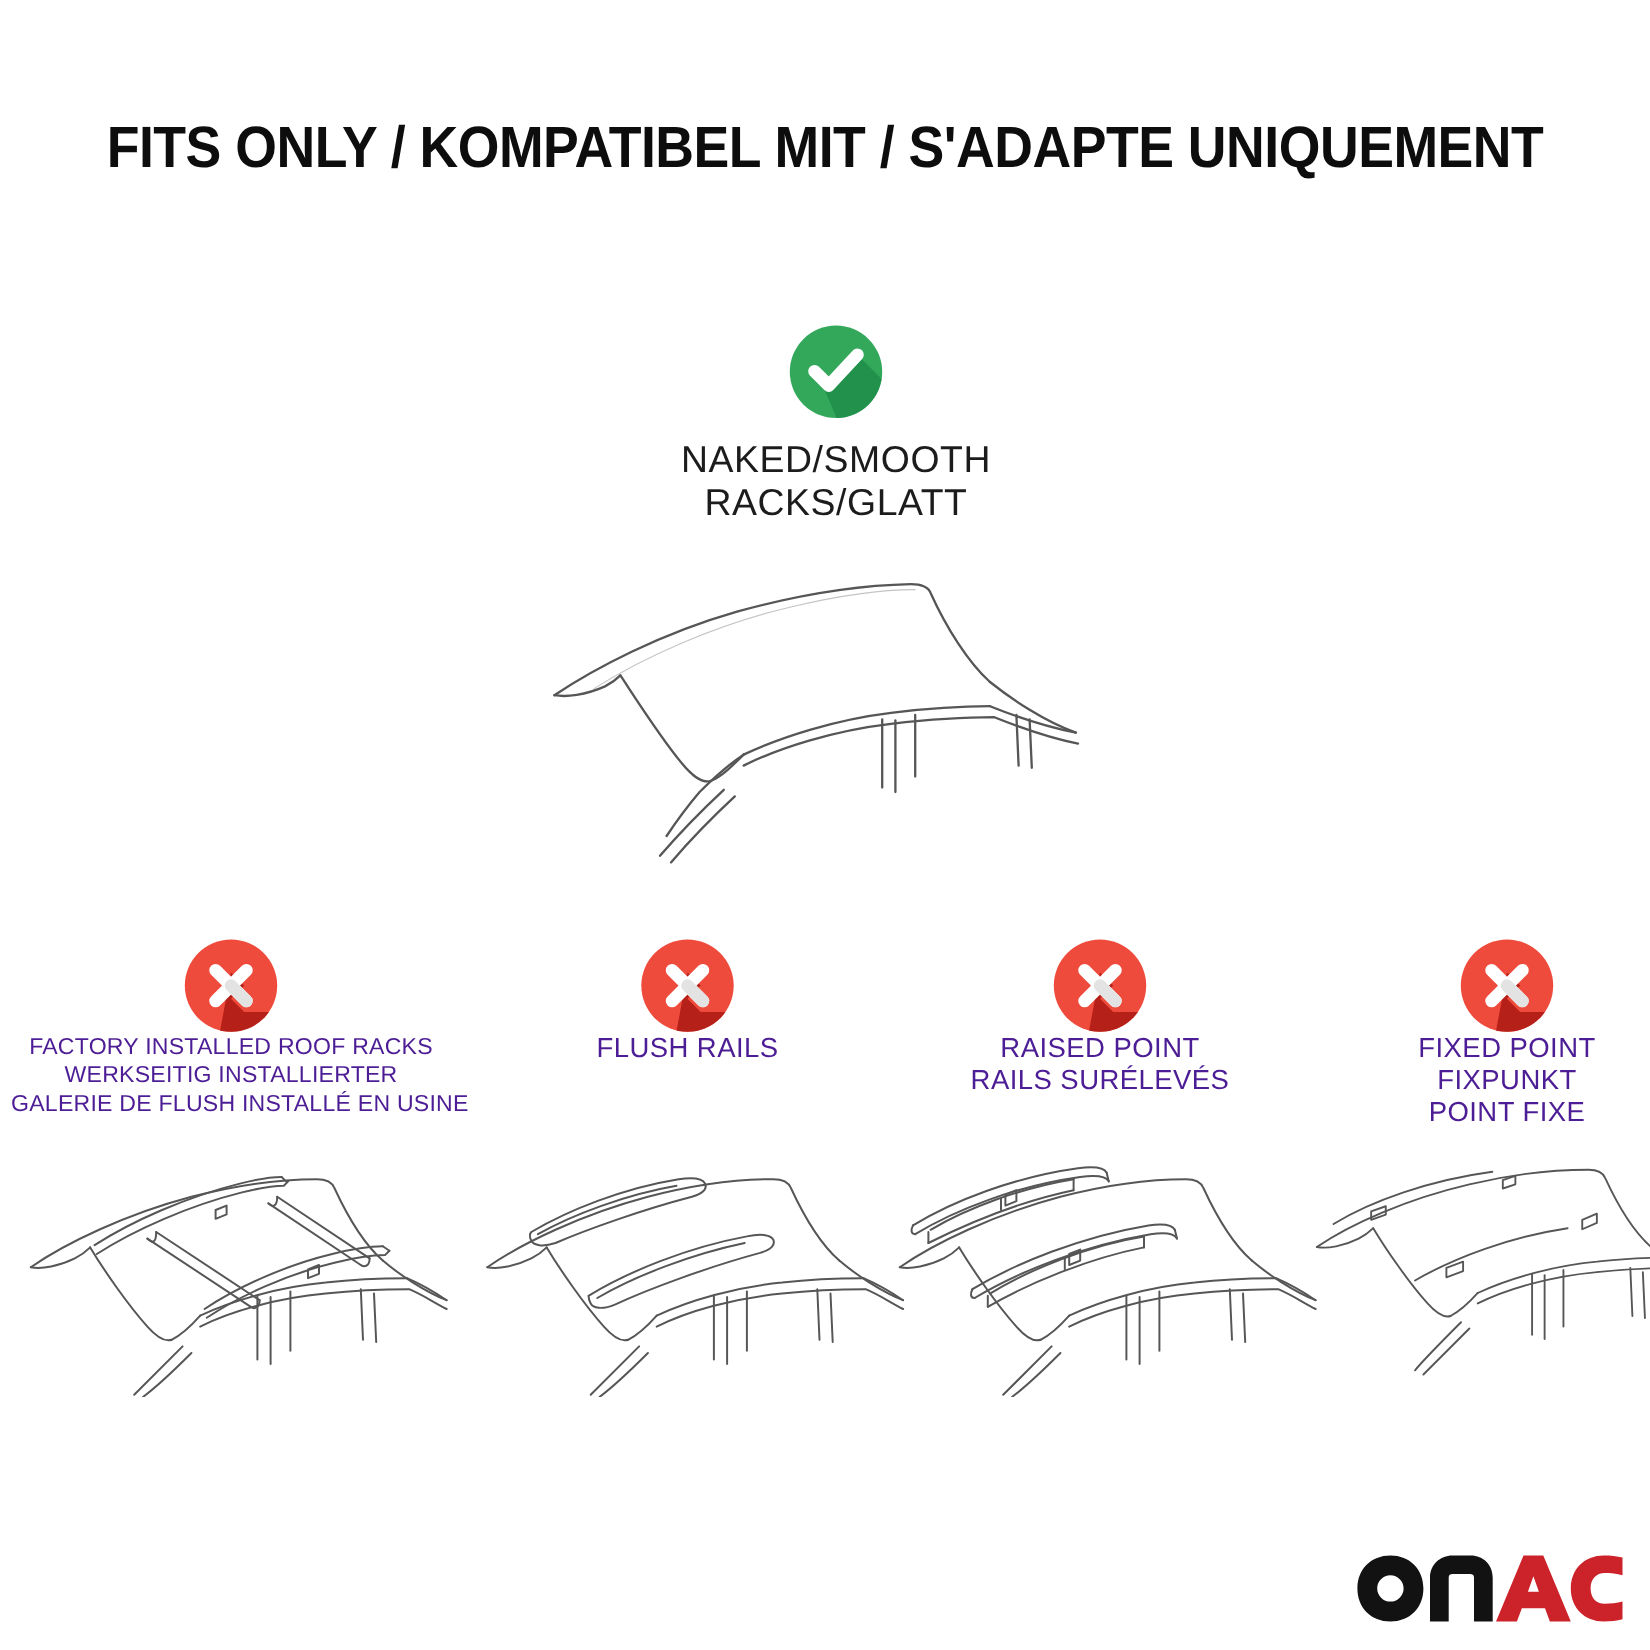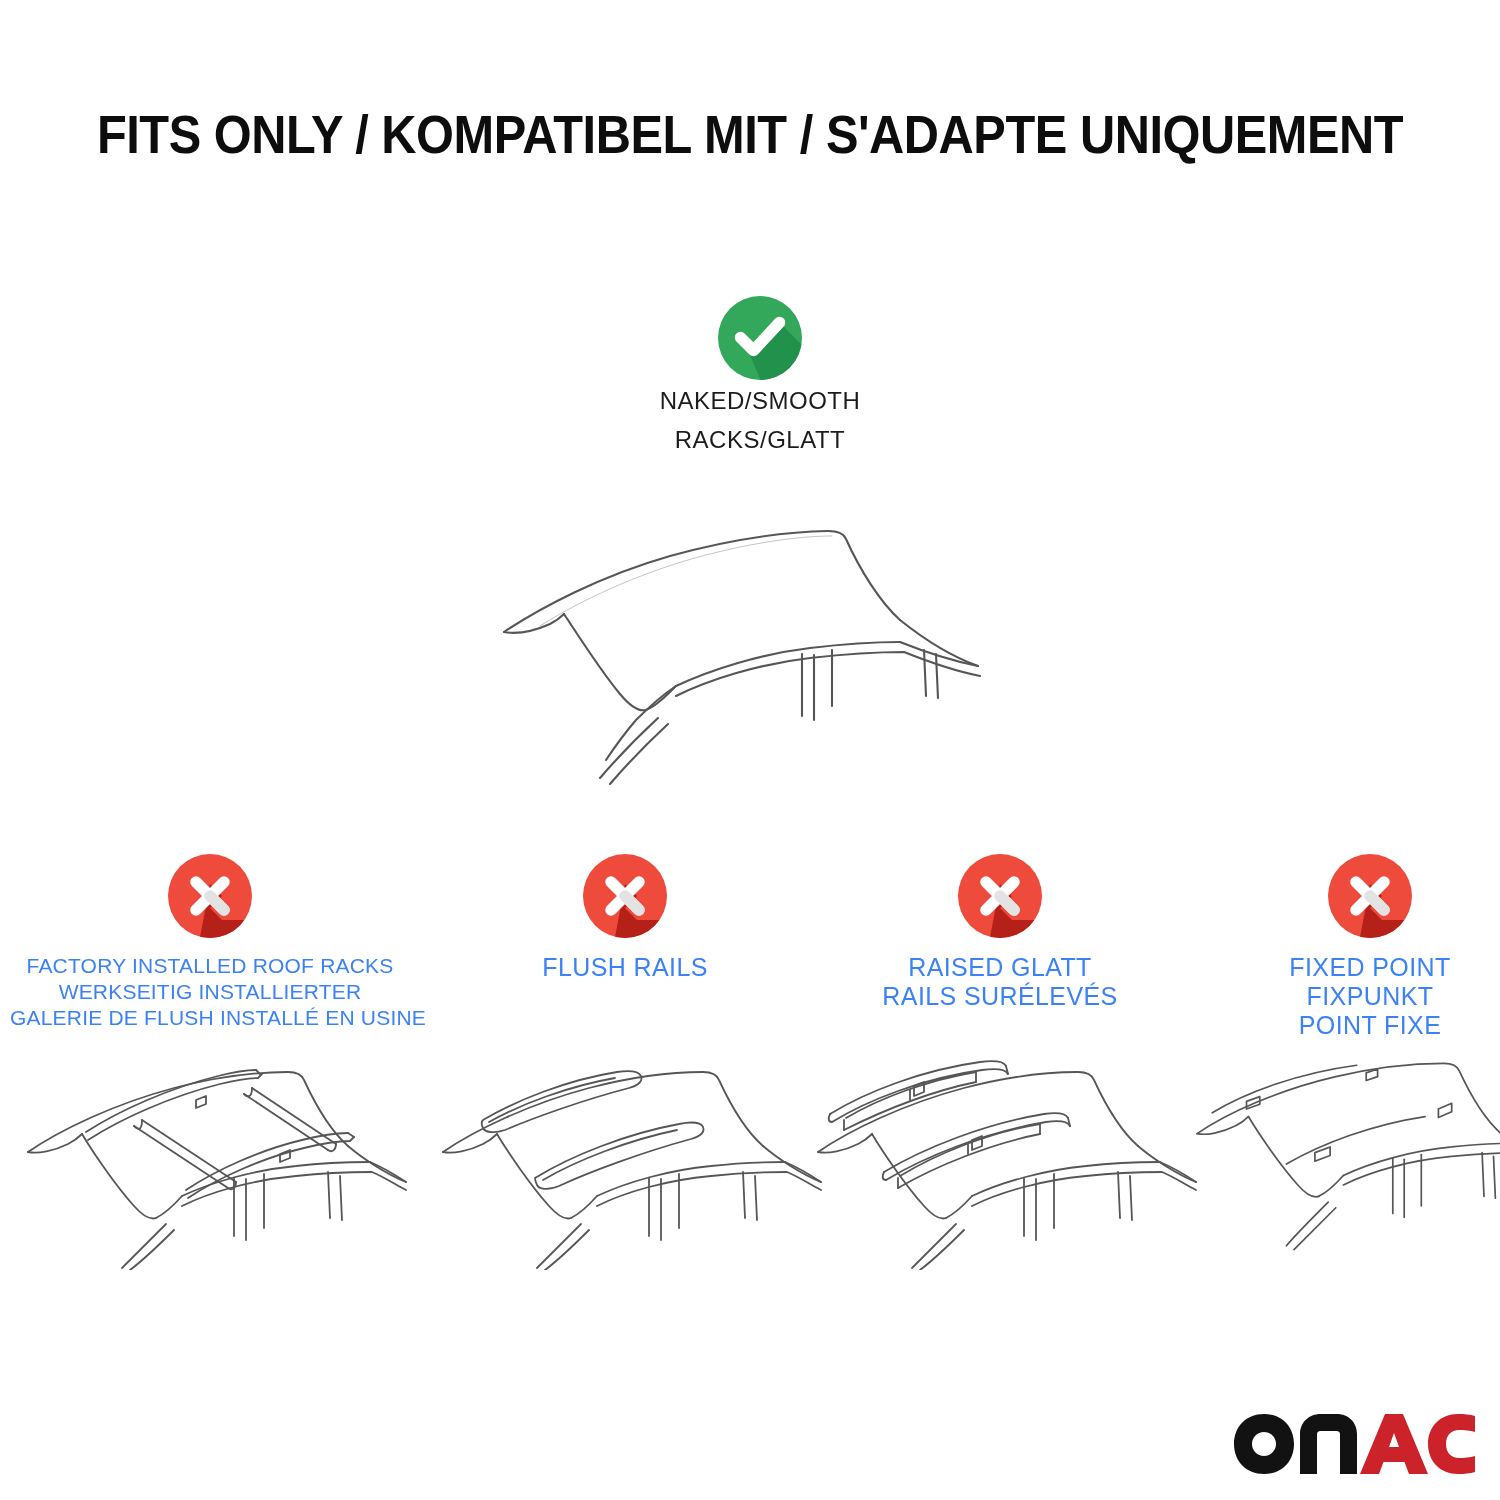--- a/index.html
+++ b/index.html
@@ -42,23 +42,23 @@
   }
   .icon-badge {
     width: 86px;
     height: 86px;
     margin: 0 auto;
     position: relative;
   }
   .icon-badge svg { display: block; width: 86px; height: 86px; }
 
   .fits-label {
-    margin-top: 0;
+    margin-top: 18px;
     font-family: "Liberation Sans", sans-serif;
-    font-size: 24px;
+    font-size: 34px;
     line-height: 39px;
     letter-spacing: 0.5px;
     color: #1c1c1c;
     font-weight: 400;
   }
   .fits-label div { white-space: nowrap; }
 
   .fits-art {
     position: absolute;
     left: 480px;
@@ -82,26 +82,26 @@
     text-align: center;
   }
   .col-0 { left: 10px;   width: 400px; }
   .col-1 { left: 425px;  width: 400px; }
   .col-2 { left: 800px;  width: 400px; }
   .col-3 { left: 1180px; width: 380px; }
 
   .col .icon-badge { margin: 8px auto 0; }
 
   .col-label {
-    margin-top: 14px;
+    margin-top: 0;
     font-family: "Liberation Sans", sans-serif;
     font-size: 25px;
     line-height: 29px;
     letter-spacing: 0.4px;
-    color: #3b82f6;
+    color: #4c1d95;
     font-weight: 400;
   }
   .col-0 .col-label {
     font-size: 21px;
     line-height: 26px;
     letter-spacing: 0.2px;
   }
   .col-label div { white-space: nowrap; }
 
   .col-art {
@@ -309,21 +309,21 @@
           </defs>
         <circle cx="43" cy="43" r="42" fill="#EF4B3C"></circle>
         <g clip-path="url(#clipX2)">
           <path d="M43 31 L55 43 L43 55 L55 67 L95 67 L95 95 L31 95 Z" fill="#B01C16" opacity="0.92"></path>
         </g>
         <path d="M29 29 L57 57 M57 29 L29 57" fill="none" stroke="#ffffff" stroke-width="11.5" stroke-linecap="round"></path>
         <path d="M43 43 L57 57" fill="none" stroke="#E2E2E2" stroke-width="11.5" stroke-linecap="round" opacity="0.95"></path>
       </svg>
     </div>
     <div class="col-label">
-      <div>RAISED GLATT</div>
+      <div>RAISED POINT</div>
       <div>RAILS SURÉLEVÉS</div>
     </div>
     <div class="col-art">
       <svg viewBox="0 0 400 210" xmlns="http://www.w3.org/2000/svg">
         <g fill="none" stroke="#565656" stroke-width="1.8" stroke-linecap="round" stroke-linejoin="round">
           <path d="M18 92 C50 70 104 44 164 28 C206 17 246 12 278 12 C286 12 292 15 294 20 C306 46 322 72 338 86"></path>
           <path d="M18 92 C28 94 44 91 58 84 C64 81 68 78 72 74"></path>
           <path d="M72 74 C84 94 106 126 124 146 C132 155 140 160 146 158"></path>
           <path d="M146 158 C156 153 164 145 172 136"></path>
           <path d="M172 136 C202 122 244 110 286 106 C320 102 344 102 360 102"></path>

